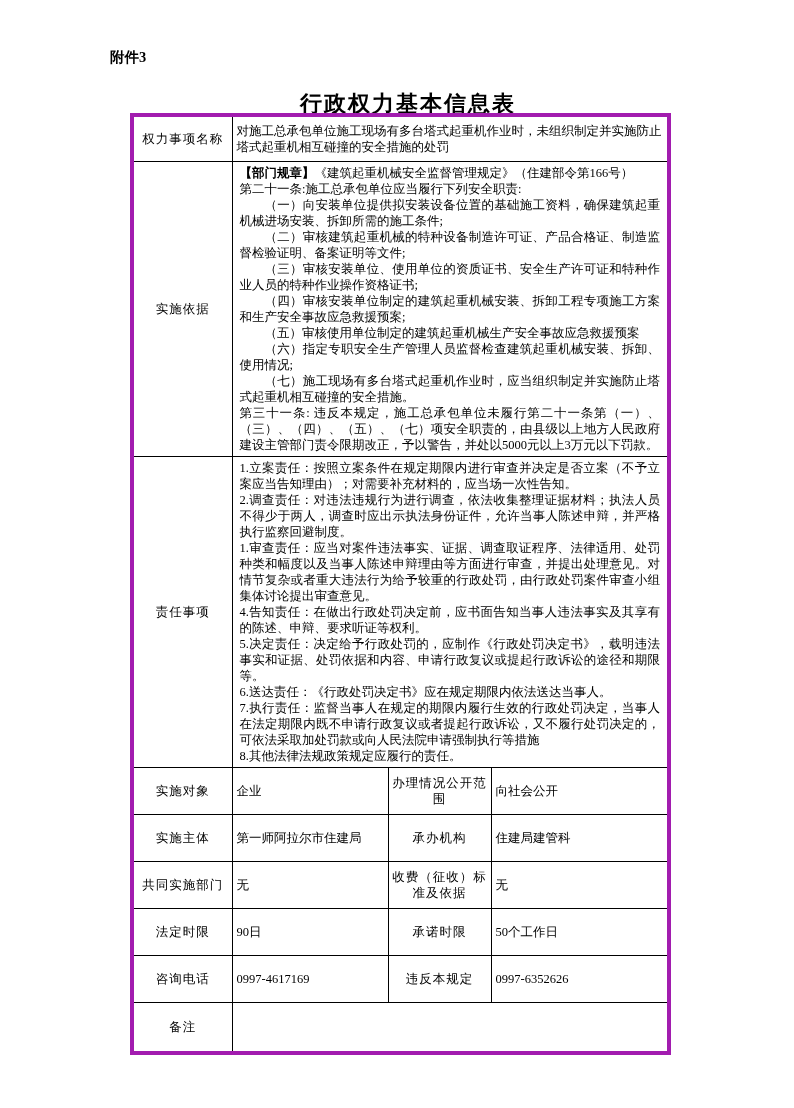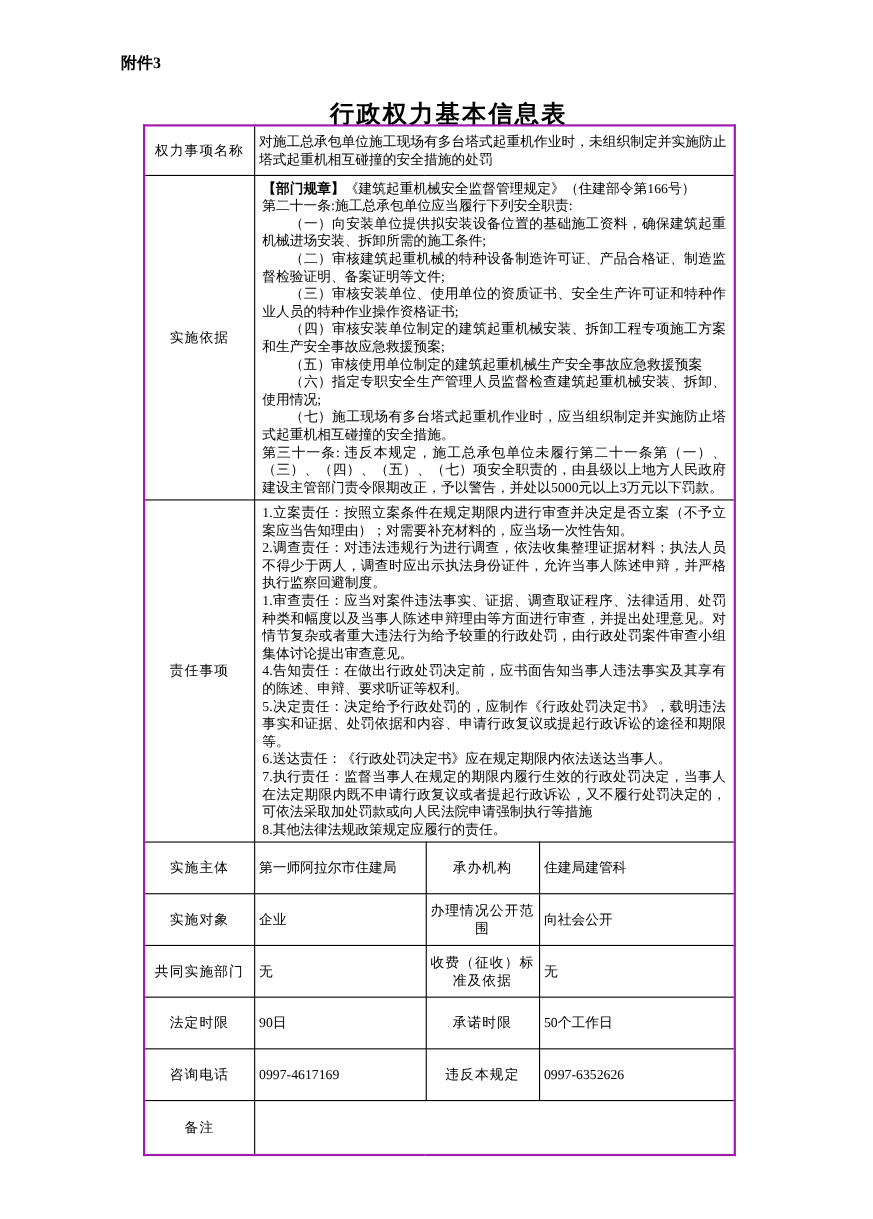--- a/index.html
+++ b/index.html
@@ -34,21 +34,21 @@
     font-weight: bold;
     letter-spacing: 2px;
   }
   table.info-table {
     position: absolute;
     left: 130px;
     top: 113px;
     width: 537px;
     border-collapse: collapse;
     table-layout: fixed;
-    border: 2px solid #a21caf;
+    border: 4px solid #a21caf;
   }
   .info-table td {
     border: 1px solid #000;
     vertical-align: middle;
     font-size: 12.5px;
     line-height: 16px;
     padding: 2px 4px;
     overflow: hidden;
   }
   .col-l1 { width: 100px; }
@@ -128,31 +128,31 @@
             <div class="para">1.审查责任：应当对案件违法事实、证据、调查取证程序、法律适用、处罚种类和幅度以及当事人陈述申辩理由等方面进行审查，并提出处理意见。对情节复杂或者重大违法行为给予较重的行政处罚，由行政处罚案件审查小组集体讨论提出审查意见。</div>
             <div class="para">4.告知责任：在做出行政处罚决定前，应书面告知当事人违法事实及其享有的陈述、申辩、要求听证等权利。</div>
             <div class="para">5.决定责任：决定给予行政处罚的，应制作《行政处罚决定书》，载明违法事实和证据、处罚依据和内容、申请行政复议或提起行政诉讼的途径和期限等。</div>
             <div class="para">6.送达责任：《行政处罚决定书》应在规定期限内依法送达当事人。</div>
             <div class="para">7.执行责任：监督当事人在规定的期限内履行生效的行政处罚决定，当事人在法定期限内既不申请行政复议或者提起行政诉讼，又不履行处罚决定的，可依法采取加处罚款或向人民法院申请强制执行等措施</div>
             <div class="para">8.其他法律法规政策规定应履行的责任。</div>
           </td>
       </tr>
 
       <tr class="row-small">
+        <td class="lbl">实施对象</td>
+        <td class="val">企业</td>
+        <td class="lbl">办理情况公开范围</td>
+        <td class="val">向社会公开</td>
+      </tr>
+
+      <tr class="row-small">
         <td class="lbl">实施主体</td>
         <td class="val">第一师阿拉尔市住建局</td>
         <td class="lbl">承办机构</td>
         <td class="val">住建局建管科</td>
-      </tr>
-
-      <tr class="row-small">
-        <td class="lbl">实施对象</td>
-        <td class="val">企业</td>
-        <td class="lbl">办理情况公开范围</td>
-        <td class="val">向社会公开</td>
       </tr>
 
       <tr class="row-small">
         <td class="lbl">共同实施部门</td>
         <td class="val">无</td>
         <td class="lbl">收费（征收）标准及依据</td>
         <td class="val">无</td>
       </tr>
 
       <tr class="row-small">

